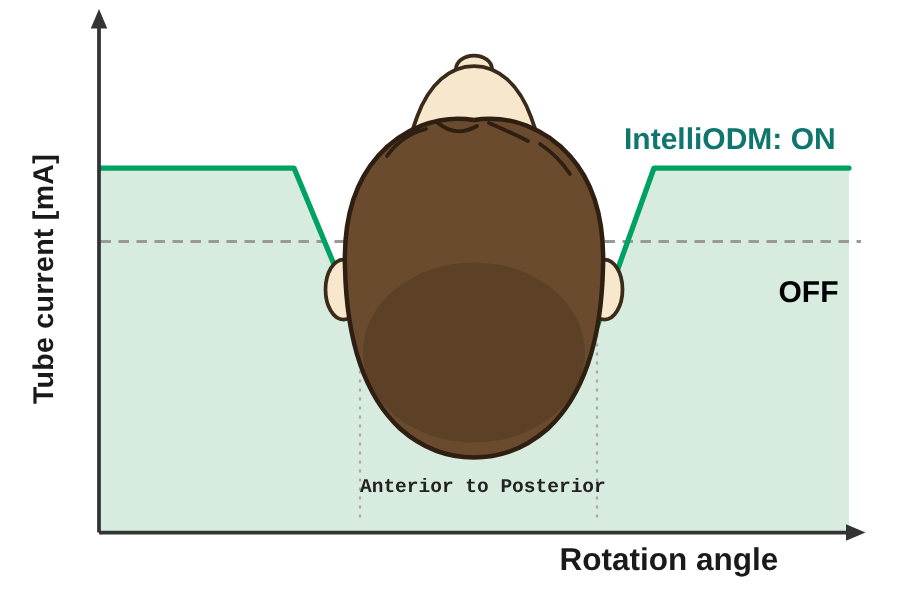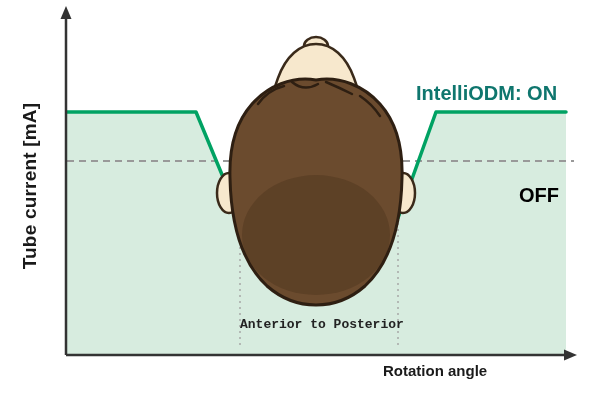--- a/index.html
+++ b/index.html
@@ -11,21 +11,21 @@
     font-family:"Liberation Sans", sans-serif;
   }
   .figure svg{position:absolute;left:0;top:0;}
   .label{position:absolute;color:#1a1a1a;white-space:nowrap;}
   .ylabel{
     left:-56px;top:175px;width:172px;height:22px;
     text-align:center;font-size:19px;font-weight:600;
     transform:rotate(-90deg);transform-origin:center;
     letter-spacing:.2px;
   }
-  .xlabel{left:383px;top:362px;font-size:15px;font-weight:600;}
+  .xlabel{left:373px;top:362px;font-size:21px;font-weight:600;}
   .on-label{left:416px;top:82px;font-size:20px;font-weight:600;color:#0f766e;text-align:right;}
   .off-label{left:519px;top:168px;font-size:20px;font-weight:600;color:#000000;margin-top:16px;}
   .region-label{
     left:240px;top:317px;width:158px;text-align:center;
     font-size:13px;font-weight:600;color:#222;white-space:nowrap;font-family:Liberation Mono, monospace;
   }
 </style>
 </head>
 <body>
 

